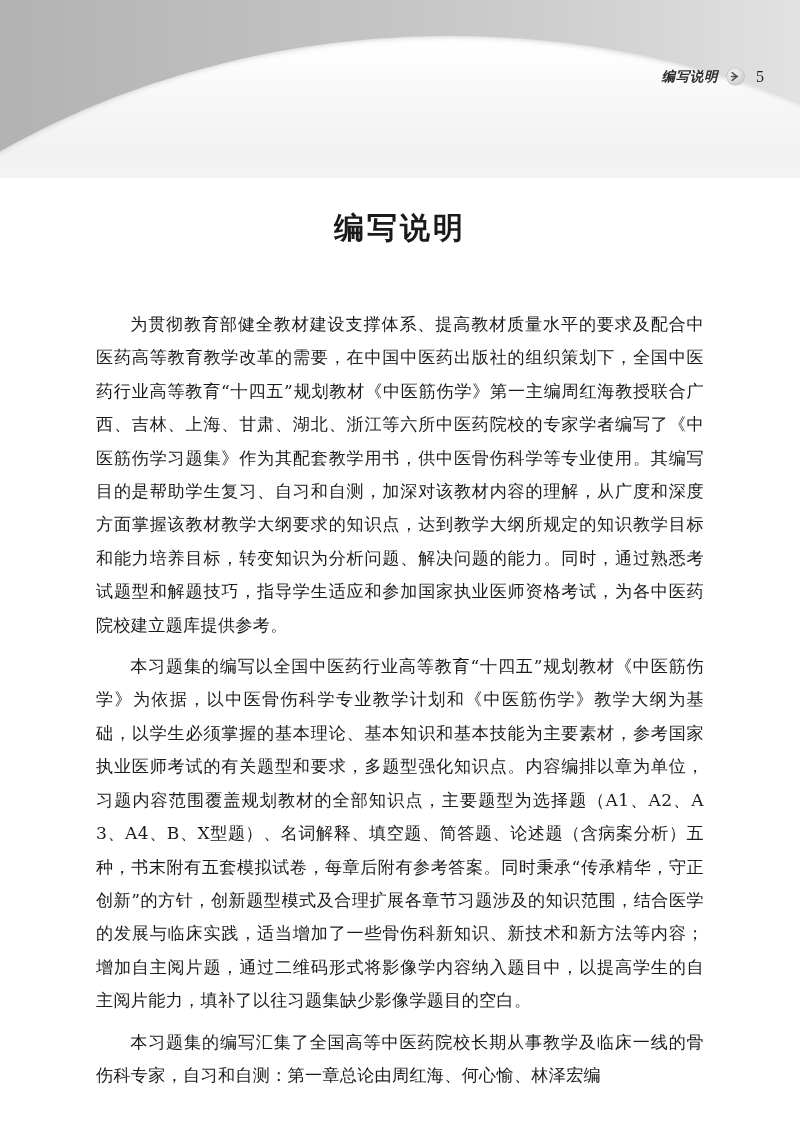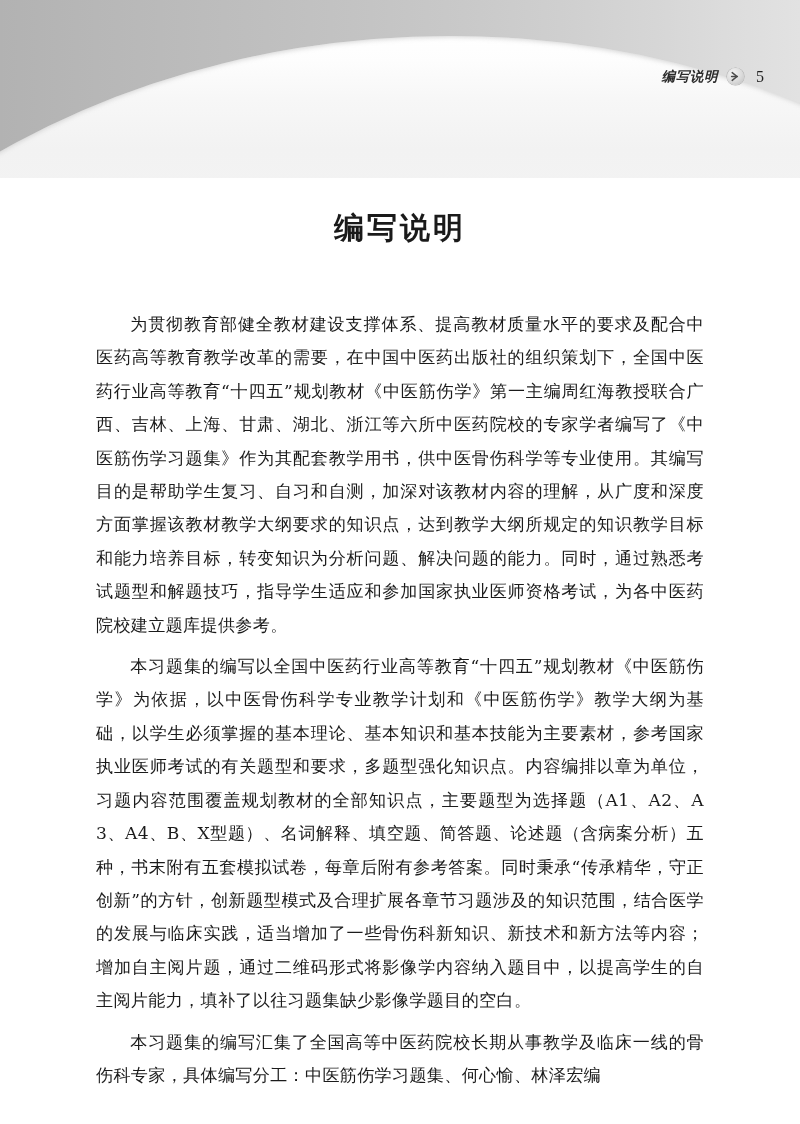--- a/index.html
+++ b/index.html
@@ -181,16 +181,16 @@
     <span class="rh-page">5</span>
   </div>
 
   <div class="chapter-title-wrap">
     <h1 class="chapter-title">编写说明</h1>
   </div>
 
   <div class="body-block">
     <p class="para">为贯彻教育部健全教材建设支撑体系、提高教材质量水平的要求及配合中医药高等教育教学改革的需要，在中国中医药出版社的组织策划下，全国中医药行业高等教育“十四五”规划教材《中医筋伤学》第一主编周红海教授联合广西、吉林、上海、甘肃、湖北、浙江等六所中医药院校的专家学者编写了《中医筋伤学习题集》作为其配套教学用书，供中医骨伤科学等专业使用。其编写目的是帮助学生复习、自习和自测，加深对该教材内容的理解，从广度和深度方面掌握该教材教学大纲要求的知识点，达到教学大纲所规定的知识教学目标和能力培养目标，转变知识为分析问题、解决问题的能力。同时，通过熟悉考试题型和解题技巧，指导学生适应和参加国家执业医师资格考试，为各中医药院校建立题库提供参考。</p>
     <p class="para">本习题集的编写以全国中医药行业高等教育“十四五”规划教材《中医筋伤学》为依据，以中医骨伤科学专业教学计划和《中医筋伤学》教学大纲为基础，以学生必须掌握的基本理论、基本知识和基本技能为主要素材，参考国家执业医师考试的有关题型和要求，多题型强化知识点。内容编排以章为单位，习题内容范围覆盖规划教材的全部知识点，主要题型为选择题（A1、A2、A3、A4、B、X型题）、名词解释、填空题、简答题、论述题（含病案分析）五种，书末附有五套模拟试卷，每章后附有参考答案。同时秉承“传承精华，守正创新”的方针，创新题型模式及合理扩展各章节习题涉及的知识范围，结合医学的发展与临床实践，适当增加了一些骨伤科新知识、新技术和新方法等内容；增加自主阅片题，通过二维码形式将影像学内容纳入题目中，以提高学生的自主阅片能力，填补了以往习题集缺少影像学题目的空白。</p>
-    <p class="para">本习题集的编写汇集了全国高等中医药院校长期从事教学及临床一线的骨伤科专家，具体编写分工：中医筋伤学习题集、何心愉、林泽宏编</p>
+    <p class="para">本习题集的编写汇集了全国高等中医药院校长期从事教学及临床一线的骨伤科专家，自习和自测：第一章总论由周红海、何心愉、林泽宏编</p>
   </div>
 
 </div>
 
 </body></html>

